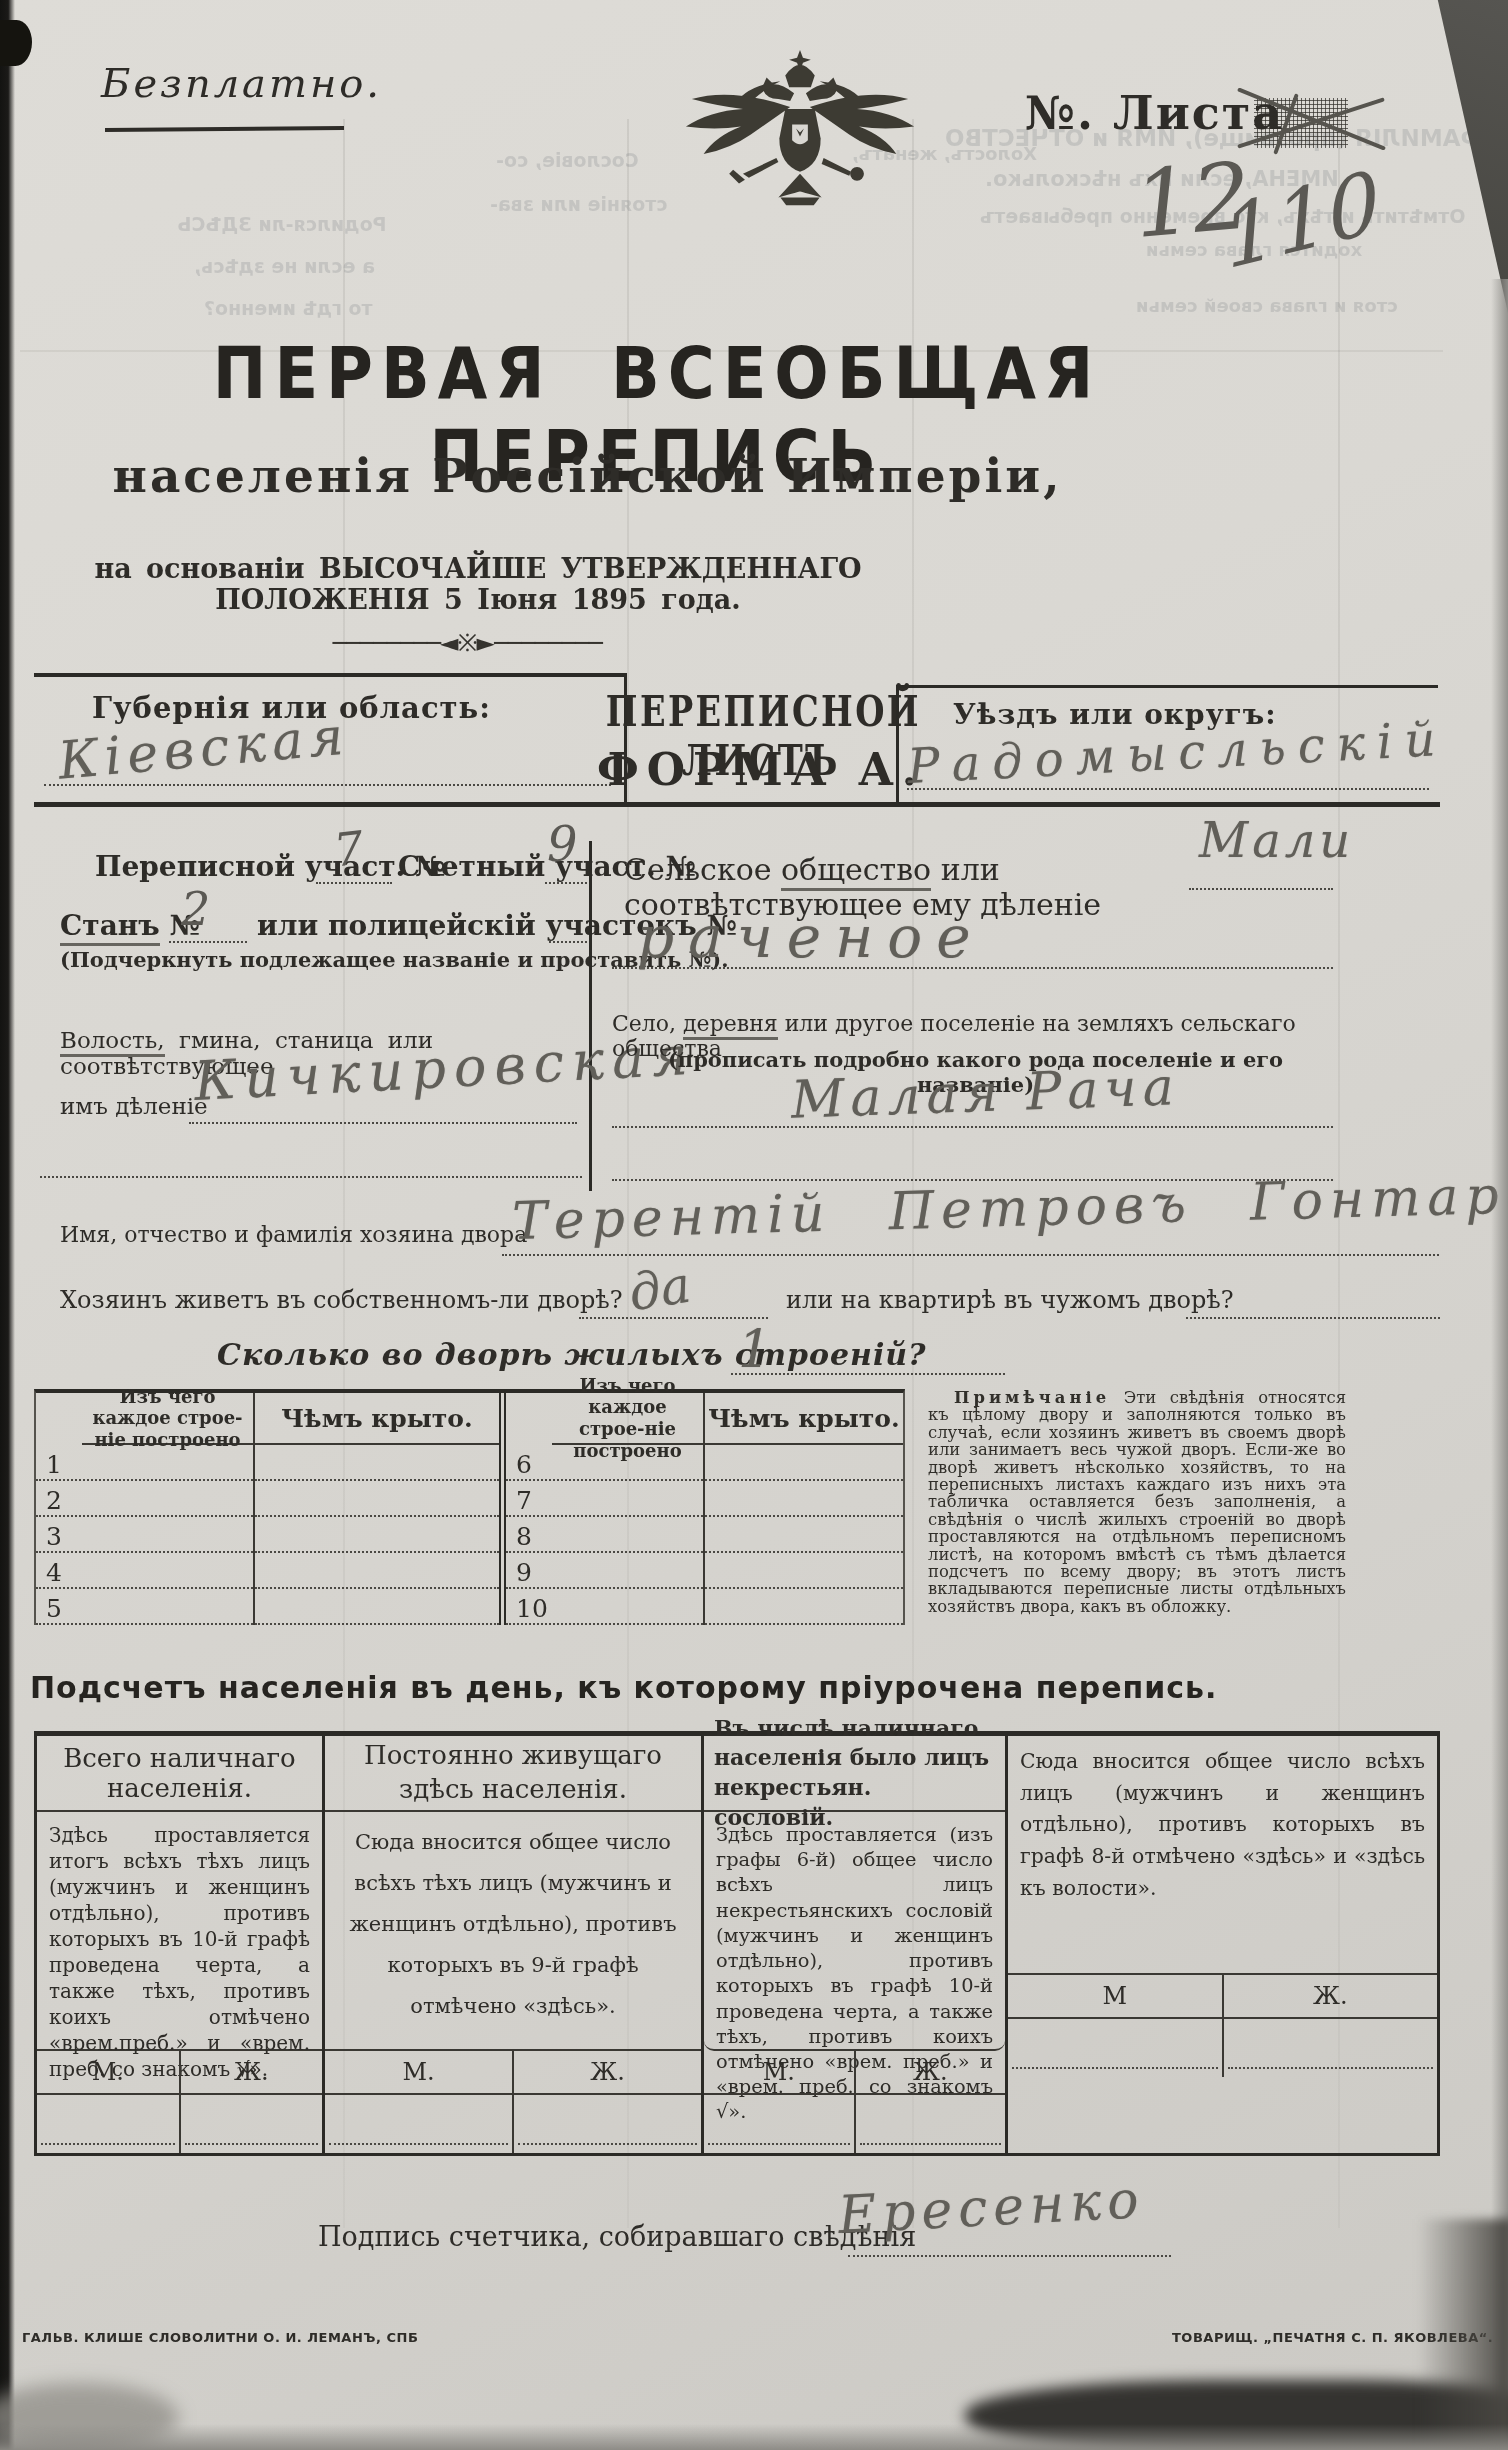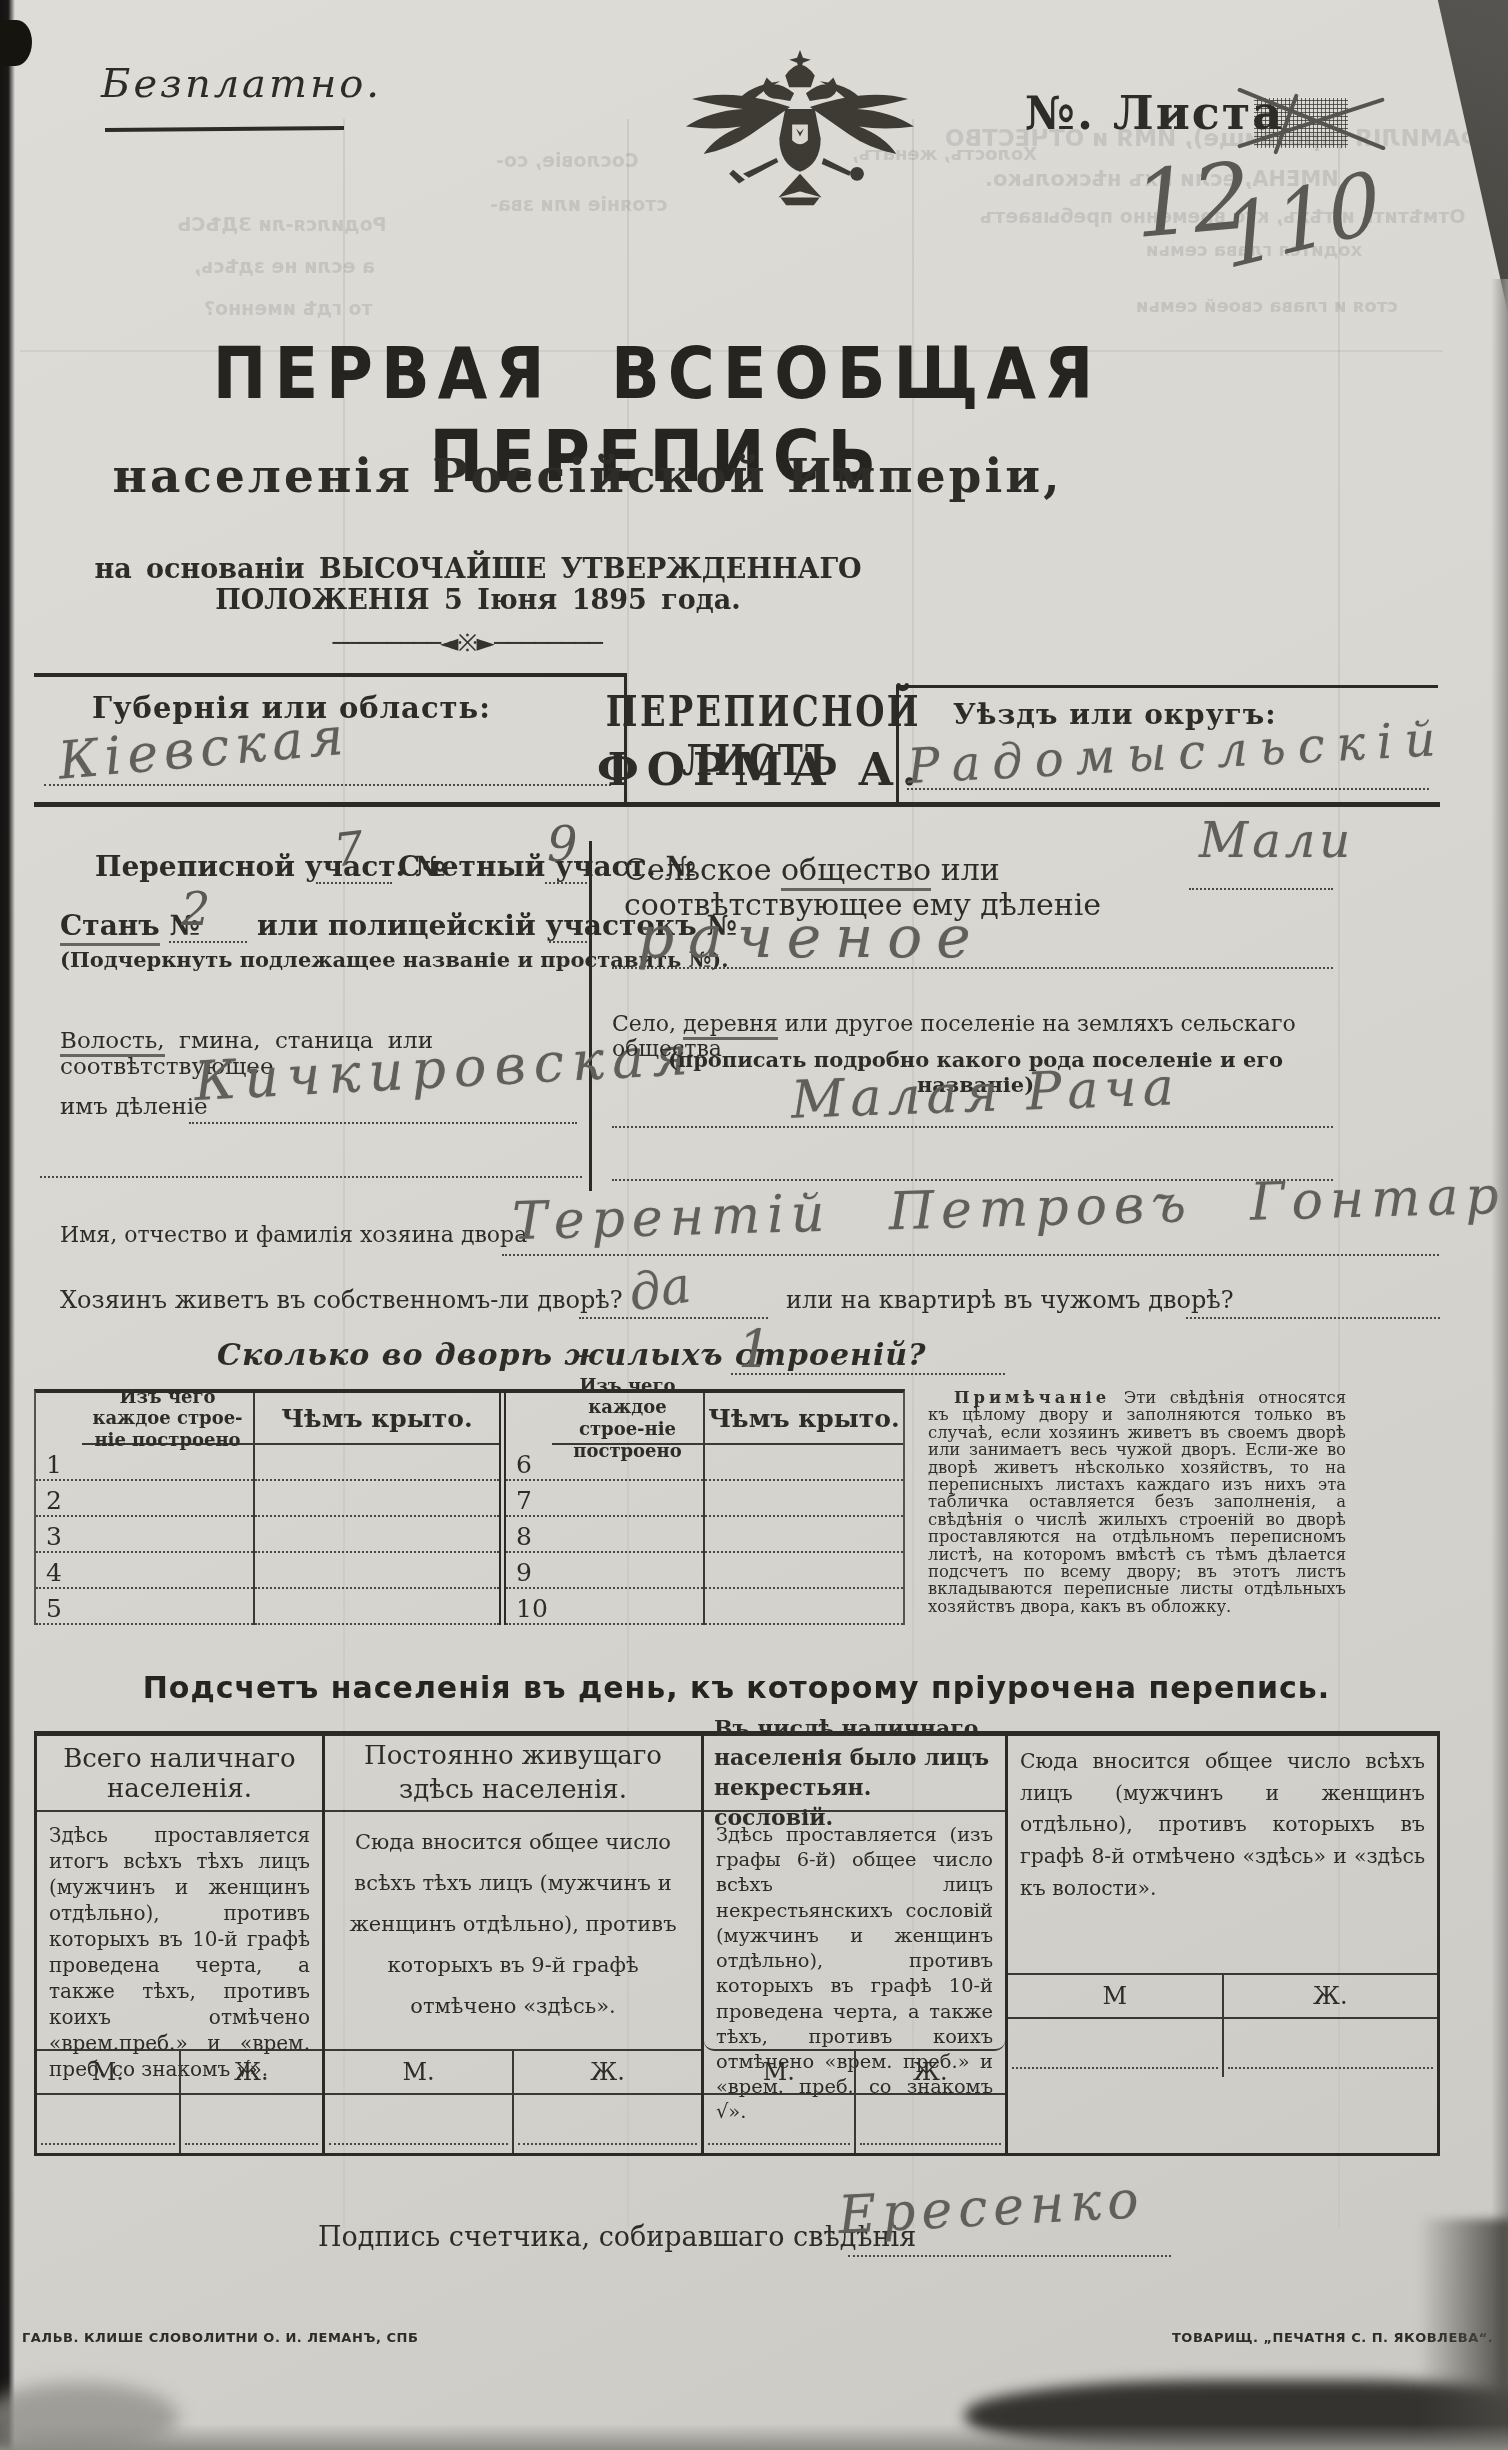--- a/index.html
+++ b/index.html
@@ -64,21 +64,21 @@
   .bt-col.c4{width:200px;border-left:2px solid #3a3833;}
   .bt-h{height:52px;border-bottom:2px solid #3a3833;display:flex;align-items:center;justify-content:center;text-align:center;box-sizing:border-box;}
   .bt-h.mat{font-size:18px;font-weight:bold;line-height:1.2;padding:0 6px;margin-left:46px;}
   .bt-h.roof{font-size:25px;font-weight:bold;}
   .bt-row{height:36px;border-bottom:2px dotted #4a4843;font-size:25px;padding-left:10px;box-sizing:border-box;display:flex;align-items:flex-end;}
   
   .note{left:928px;top:1389px;width:418px;font-size:16.4px;line-height:1.06;text-align:justify;color:#312f2a;}
   .note .note-label{font-weight:bold;letter-spacing:4px;}
   .note-indent{display:inline-block;width:26px;}
   
-  .count-title{left:30px;top:1670px;width:1413px;text-align:center;font-size:30px;font-weight:bold;
+  .count-title{left:30px;top:1670px;width:1413px;text-align:left;font-size:30px;font-weight:bold;
     font-family:"DejaVu Sans","Liberation Sans",sans-serif;letter-spacing:1px;color:#262420;}
   .ctable{left:34px;top:1731px;width:1406px;border:3px solid #2b2a26;border-top-width:5px;display:flex;box-sizing:border-box;}
   .ct-col{box-sizing:border-box;display:flex;flex-direction:column;}
   .ct-col.k1{width:285px;}
   .ct-col.k2{width:379px;border-left:3px solid #2b2a26;}
   .ct-col.k3{width:304px;border-left:3px solid #2b2a26;}
   .ct-col.k4{flex:1;border-left:3px solid #2b2a26;}
   .ct-h{height:76px;border-bottom:2px solid #3a3833;display:flex;align-items:center;justify-content:center;text-align:center;padding:4px 10px;box-sizing:border-box;}
   .k1 .ct-h{font-size:26px;}
   .k2 .ct-h{font-size:26px;line-height:1.3;}

